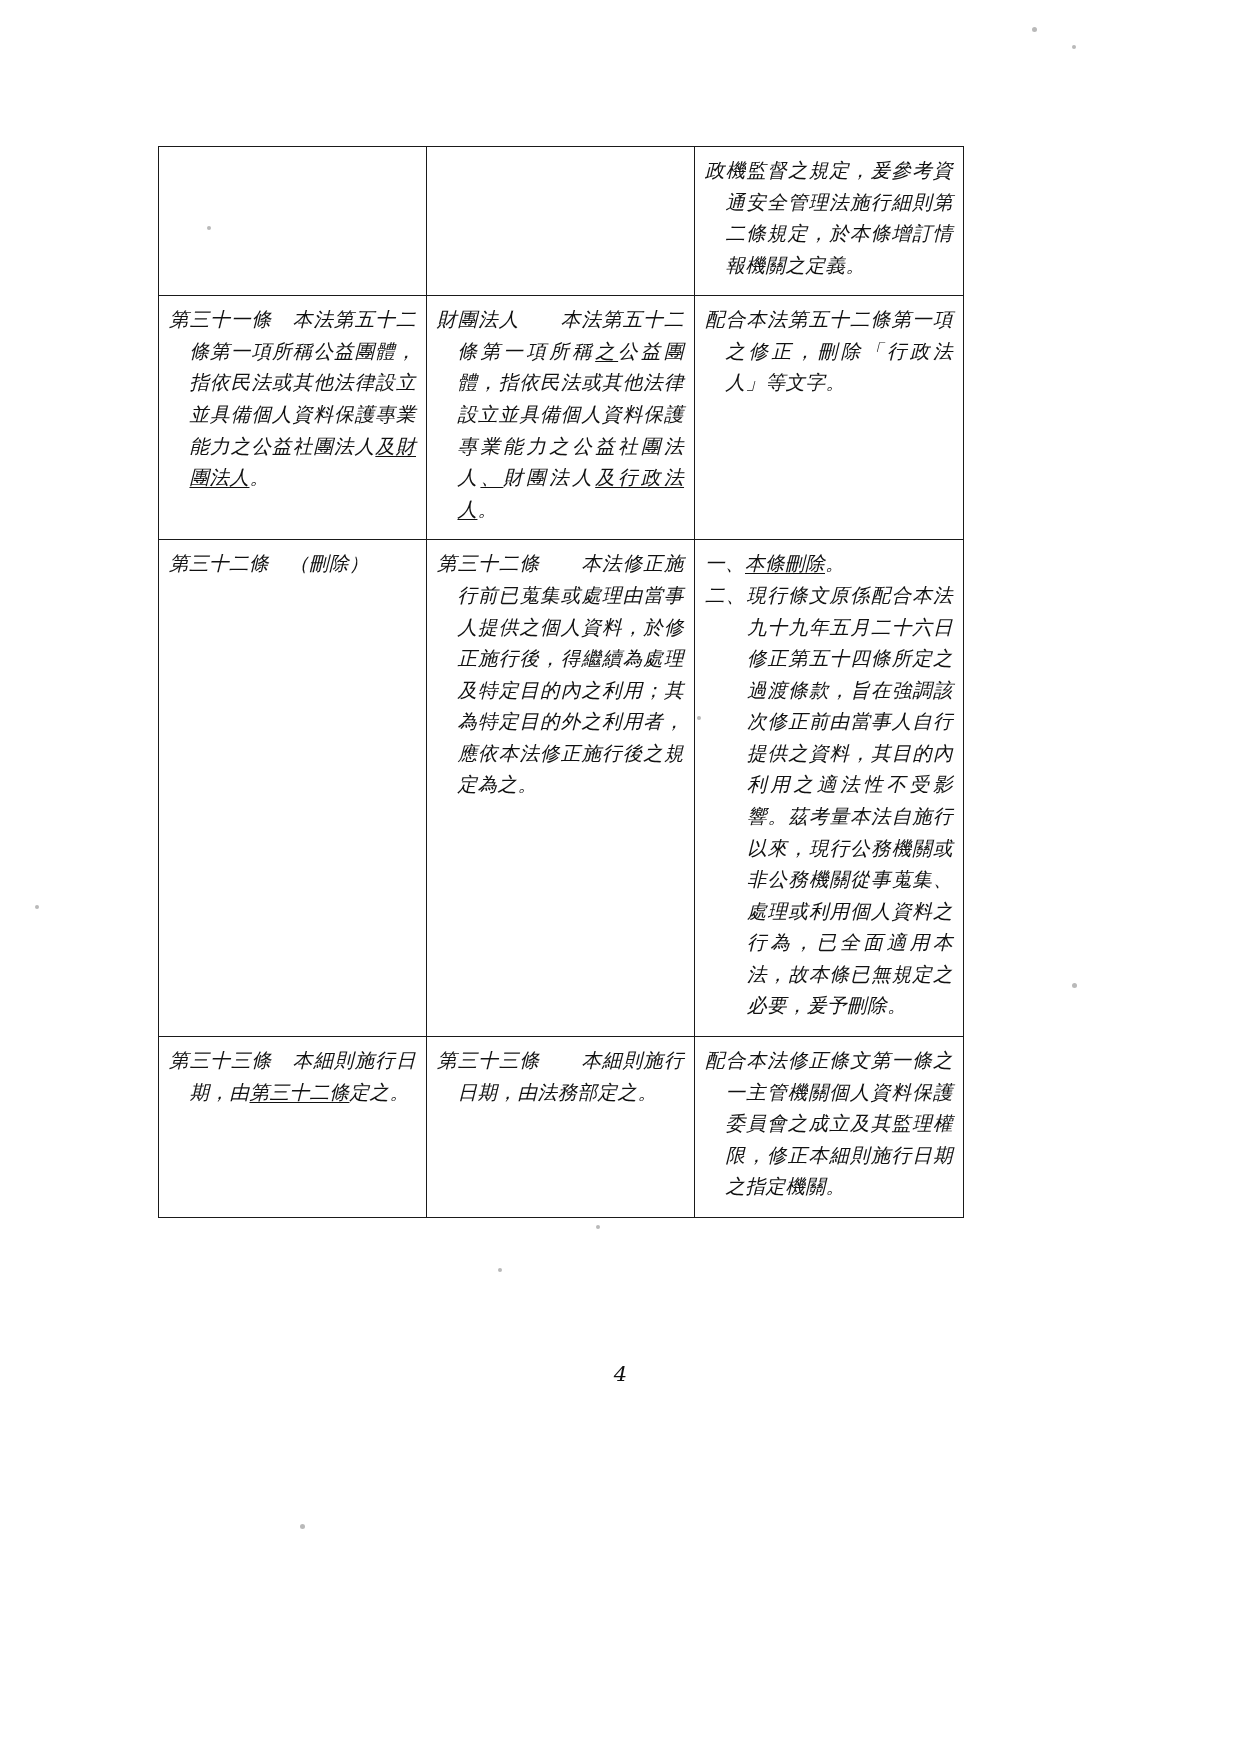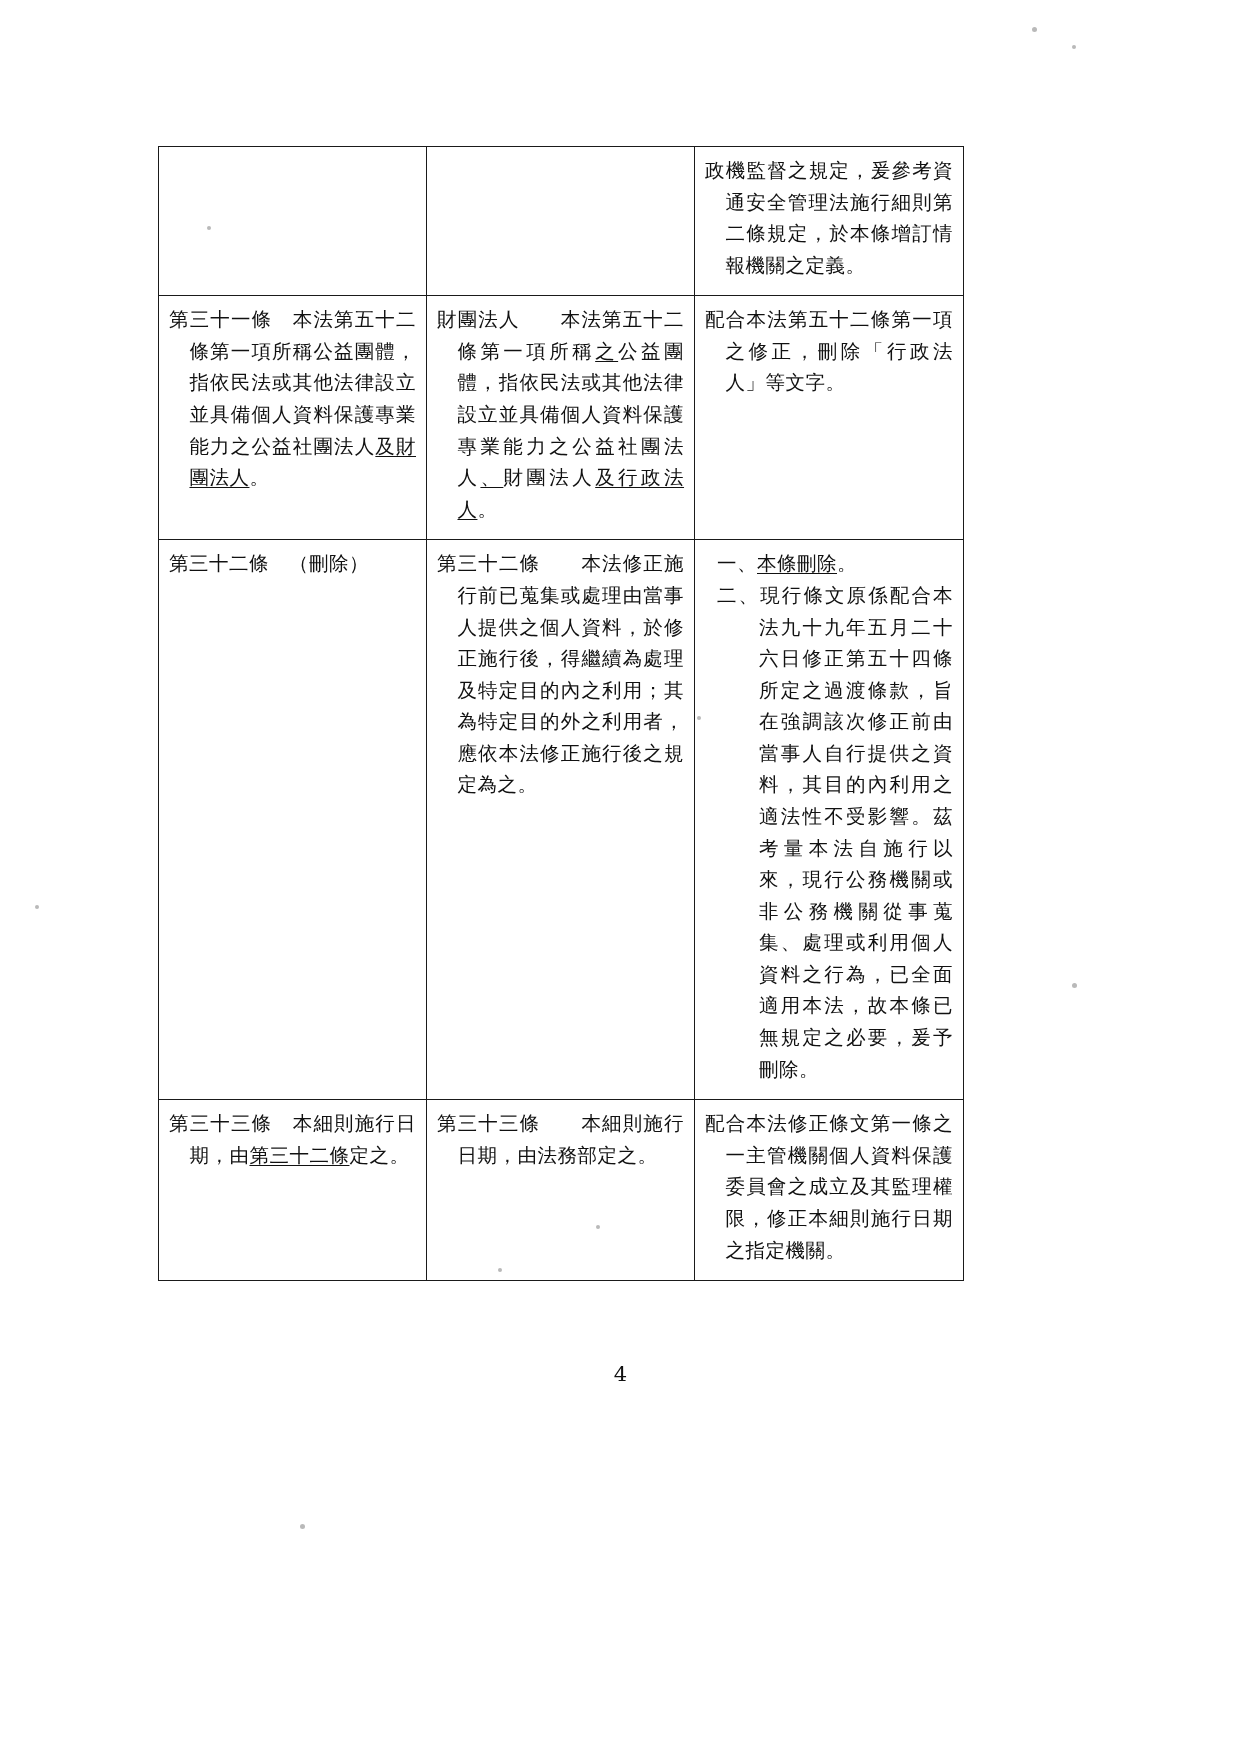--- a/index.html
+++ b/index.html
@@ -22,20 +22,21 @@
     background: #b9b9b9;
     border-radius: 50%;
     pointer-events: none;
   }
 
   .page {
     position: absolute;
     left: 0; top: 0;
     width: 1241px;
     height: 1248px;
+    font-style: italic;
   }
 
   table.amend {
     position: absolute;
     left: 158px;
     top: 146px;
     width: 805px;
     border-collapse: collapse;
     table-layout: fixed;
   }
@@ -62,21 +63,20 @@
     white-space: pre-wrap;
     text-indent: 0;
     padding-left: 1.05em;
     text-indent: -1.05em;
     text-align: justify;
     text-justify: inter-character;
   }
   .para.num {
     padding-left: 2.15em;
     text-indent: -2.15em;
-    margin-left: 12px;
   }
   .para + .para { margin-top: 0; }
 
   .u { text-decoration: underline; text-underline-offset: 3px; }
 
   .pagenum {
     position: absolute;
     left: 0;
     top: 1362px;
     width: 1241px;

